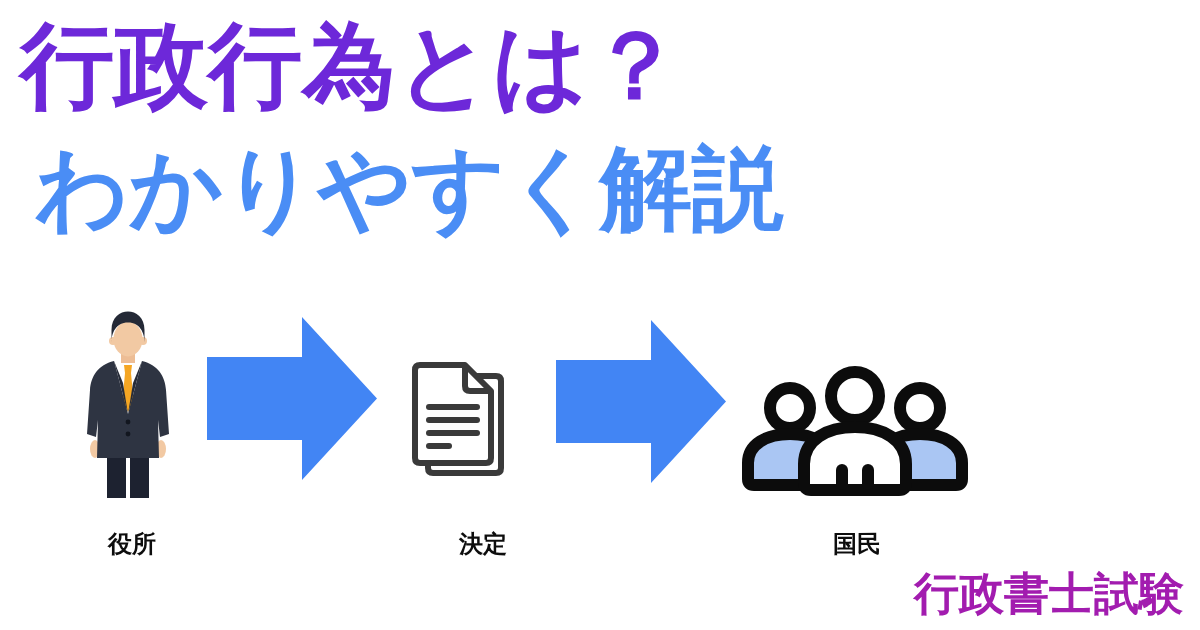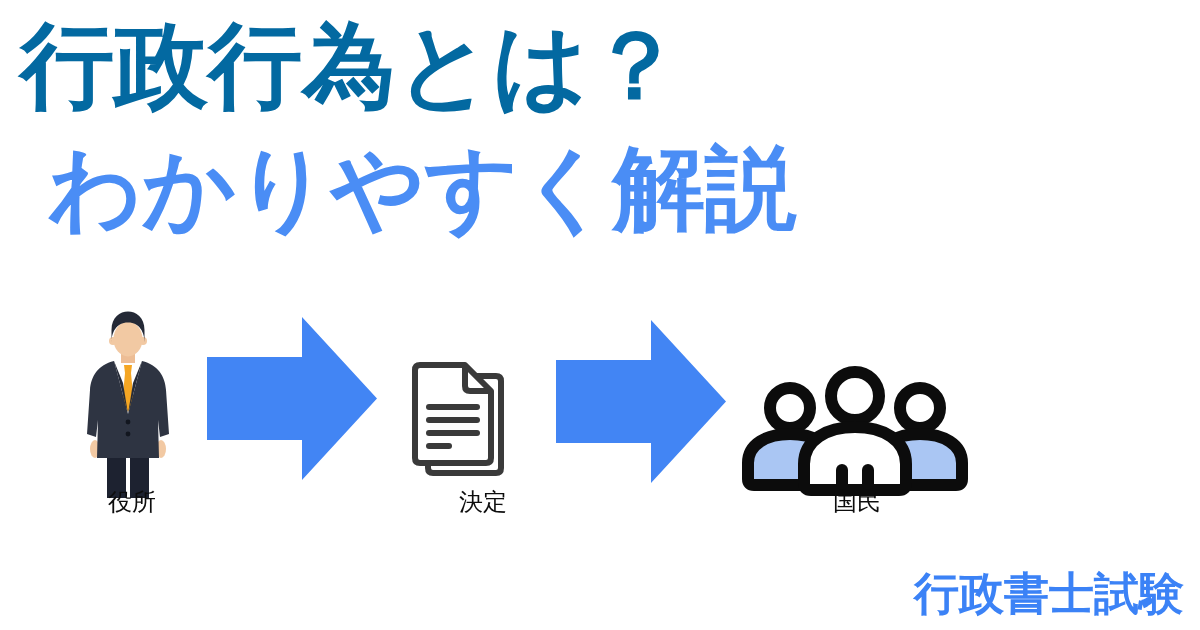--- a/index.html
+++ b/index.html
@@ -14,63 +14,63 @@
     overflow: hidden;
   }
 
   .title {
     position: absolute;
     left: 20px;
     top: 14px;
     font-size: 94px;
     font-weight: 900;
     line-height: 1.1;
-    color: #0369a1;
+    color: #6d28d9;
     white-space: nowrap;
   }
 
   .subtitle {
     position: absolute;
-    left: 48px;
+    left: 35px;
     top: 138px;
     font-size: 92px;
     font-weight: 900;
     line-height: 1.1;
     color: #4a8df5;
     white-space: nowrap;
   }
 
   svg { display: block; overflow: visible; }
 
   .icon-man    { position: absolute; left: 80px;  top: 308px; width: 96px;  height: 190px; }
   .arrow-1     { position: absolute; left: 207px; top: 317px; width: 170px; height: 163px; }
   .icon-doc    { position: absolute; left: 408px; top: 362px; width: 100px; height: 115px; }
   .arrow-2     { position: absolute; left: 556px; top: 320px; width: 170px; height: 163px; }
   .icon-people { position: absolute; left: 740px; top: 366px; width: 230px; height: 130px; }
 
   .step-label {
     position: absolute;
-    top: 486px;
+    top: 528px;
     transform: translateX(-50%);
     font-size: 24px;
-    font-weight: 400;
+    font-weight: 700;
     color: #0d0d0d;
     white-space: nowrap;
   }
   .label-1 { left: 132px; }
   .label-2 { left: 462px; margin-left: 21px; }
   .label-3 { left: 857px; }
 
   .footer {
     position: absolute;
     right: 16px;
     top: 564px;
     font-size: 45px;
     font-weight: 900;
-    color: #3b82f6;
+    color: #a21caf;
     white-space: nowrap;
   }
 </style>
 </head>
 <body>
 
 <div class="canvas">
 
   <div class="title">行政行為とは？</div>
   <div class="subtitle">わかりやすく解説</div>

